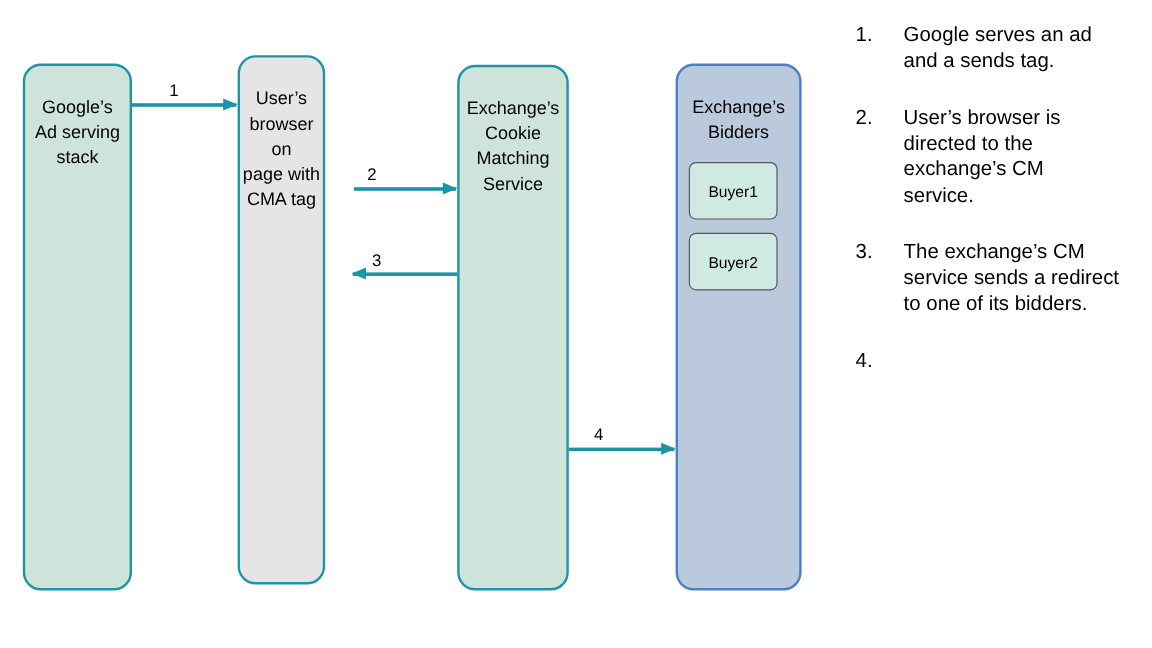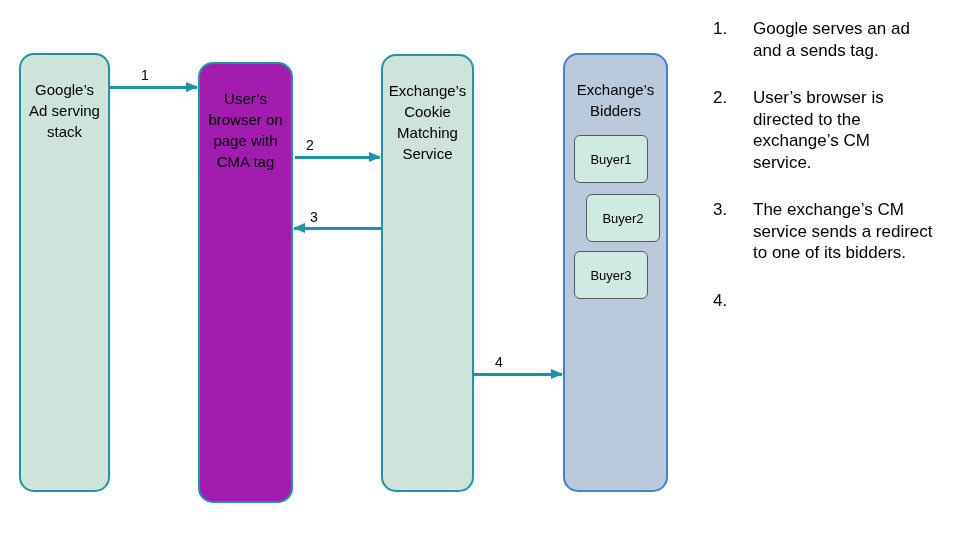--- a/index.html
+++ b/index.html
@@ -9,31 +9,31 @@
   }
   
   .node{
     position:absolute;box-sizing:border-box;border-radius:15px;
     border:2px solid #1e95a4;text-align:center;
   }
   .node-title{
     white-space:pre-line;font-size:15px;line-height:21px;padding-top:24px;
   }
   .node-google{left:19px;top:53px;width:91px;height:439px;background:#cee3da;}
-  .node-browser{left:198px;top:62px;width:95px;height:441px;background:#a21caf;}
+  .node-browser{left:198px;top:46px;width:73px;height:441px;background:#e5e5e5;}
   .node-cm{left:381px;top:54px;width:93px;height:438px;background:#cee3da;}
   .node-bidders{left:563px;top:53px;width:105px;height:439px;background:#bac9db;border-color:#4a81c4;}
   
   .buyer{
     position:absolute;box-sizing:border-box;width:74px;height:48px;border-radius:6px;
     border:1.5px solid #595959;background:#cfe9e3;font-size:13px;
     display:flex;align-items:center;justify-content:center;
   }
   .buyer1{left:574px;top:135px;}
-  .buyer2{left:586px;top:194px;}
+  .buyer2{left:574px;top:194px;}
   .buyer3{left:574px;top:251px;}
   .buyern{left:574px;top:385px;}
   
   .arrow{position:absolute;height:2.5px;background:#1b93a8;}
   .arrow .head{
     position:absolute;top:50%;transform:translateY(-50%);width:0;height:0;
     border-top:5.5px solid transparent;border-bottom:5.5px solid transparent;
   }
   .arrow.right .head{right:-1px;border-left:12px solid #1b93a8;}
   .arrow.left  .head{left:-1px;border-right:12px solid #1b93a8;}
@@ -81,23 +81,20 @@
     <div class="node-title">Exchange’s
 Bidders</div>
   </div>
 
   <div class="buyer buyer1">
     <span>Buyer1</span>
   </div>
   <div class="buyer buyer2">
     <span>Buyer2</span>
   </div>
-  <div class="buyer buyer3">
-    <span>Buyer3</span>
-  </div>
 
   <div class="arrow right arrow1">
       <span class="head"></span>
     </div>
   <div class="arrow right arrow2">
       <span class="head"></span>
     </div>
   <div class="arrow left arrow3">
       <span class="head"></span>
     </div>

